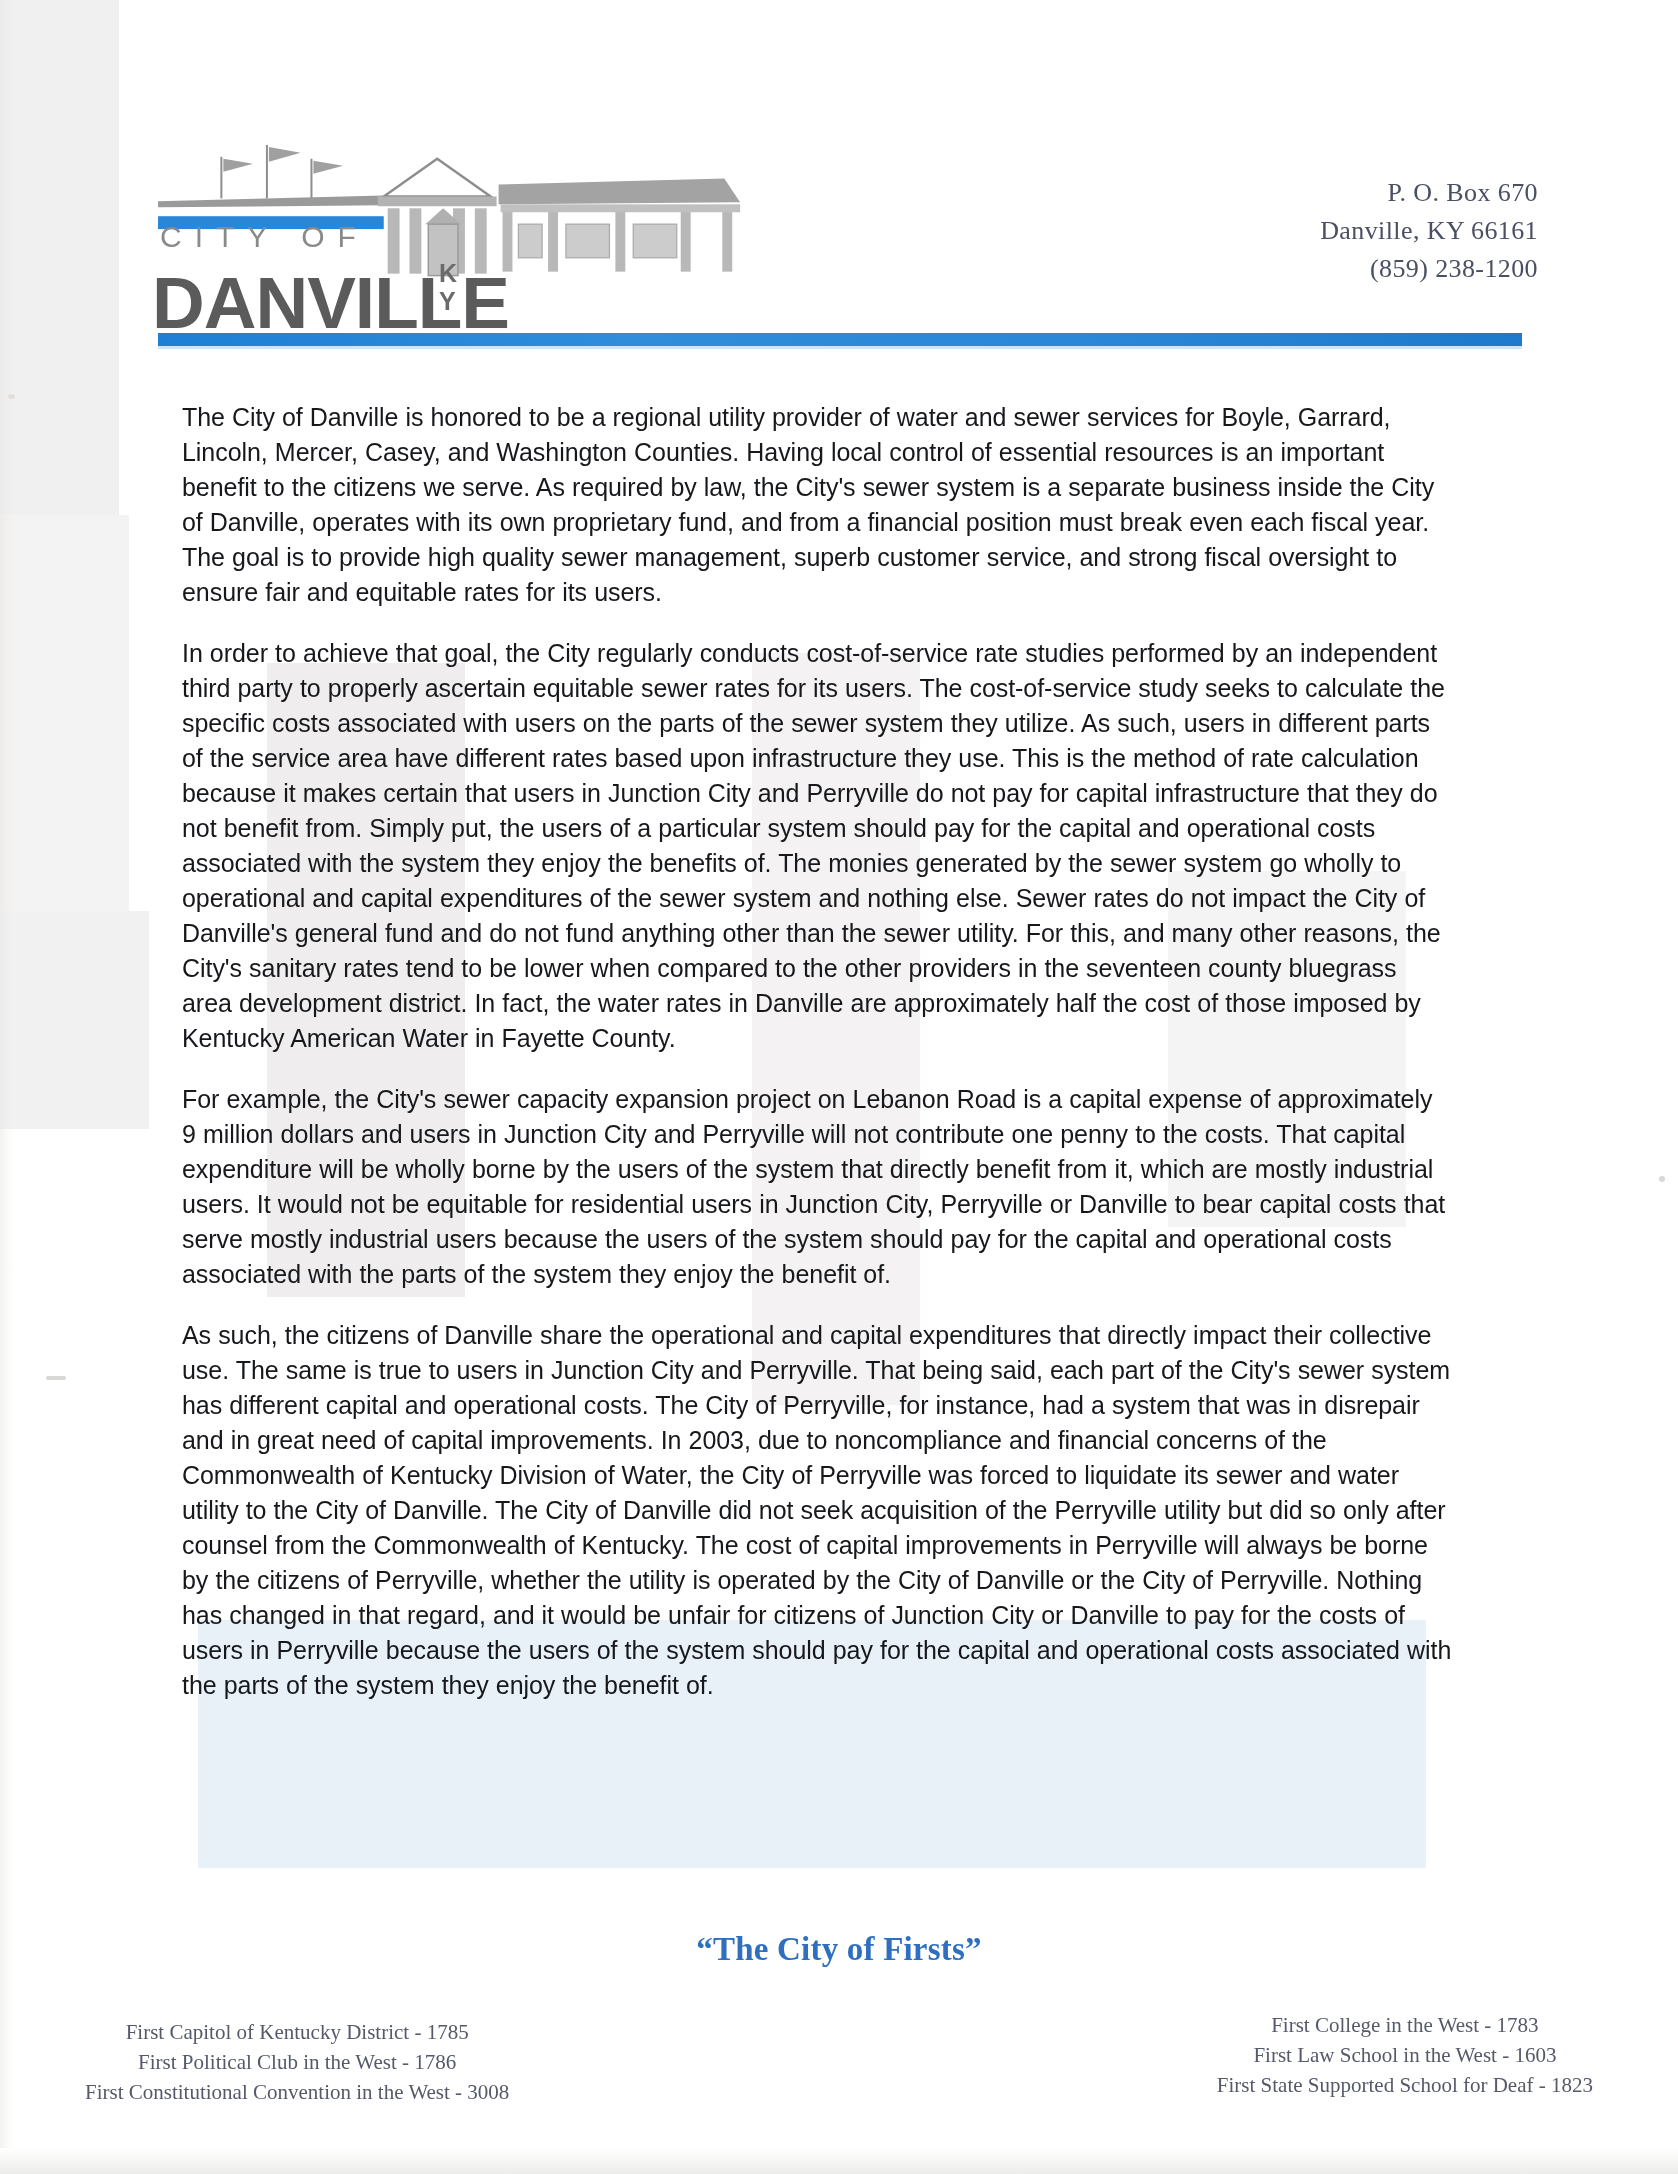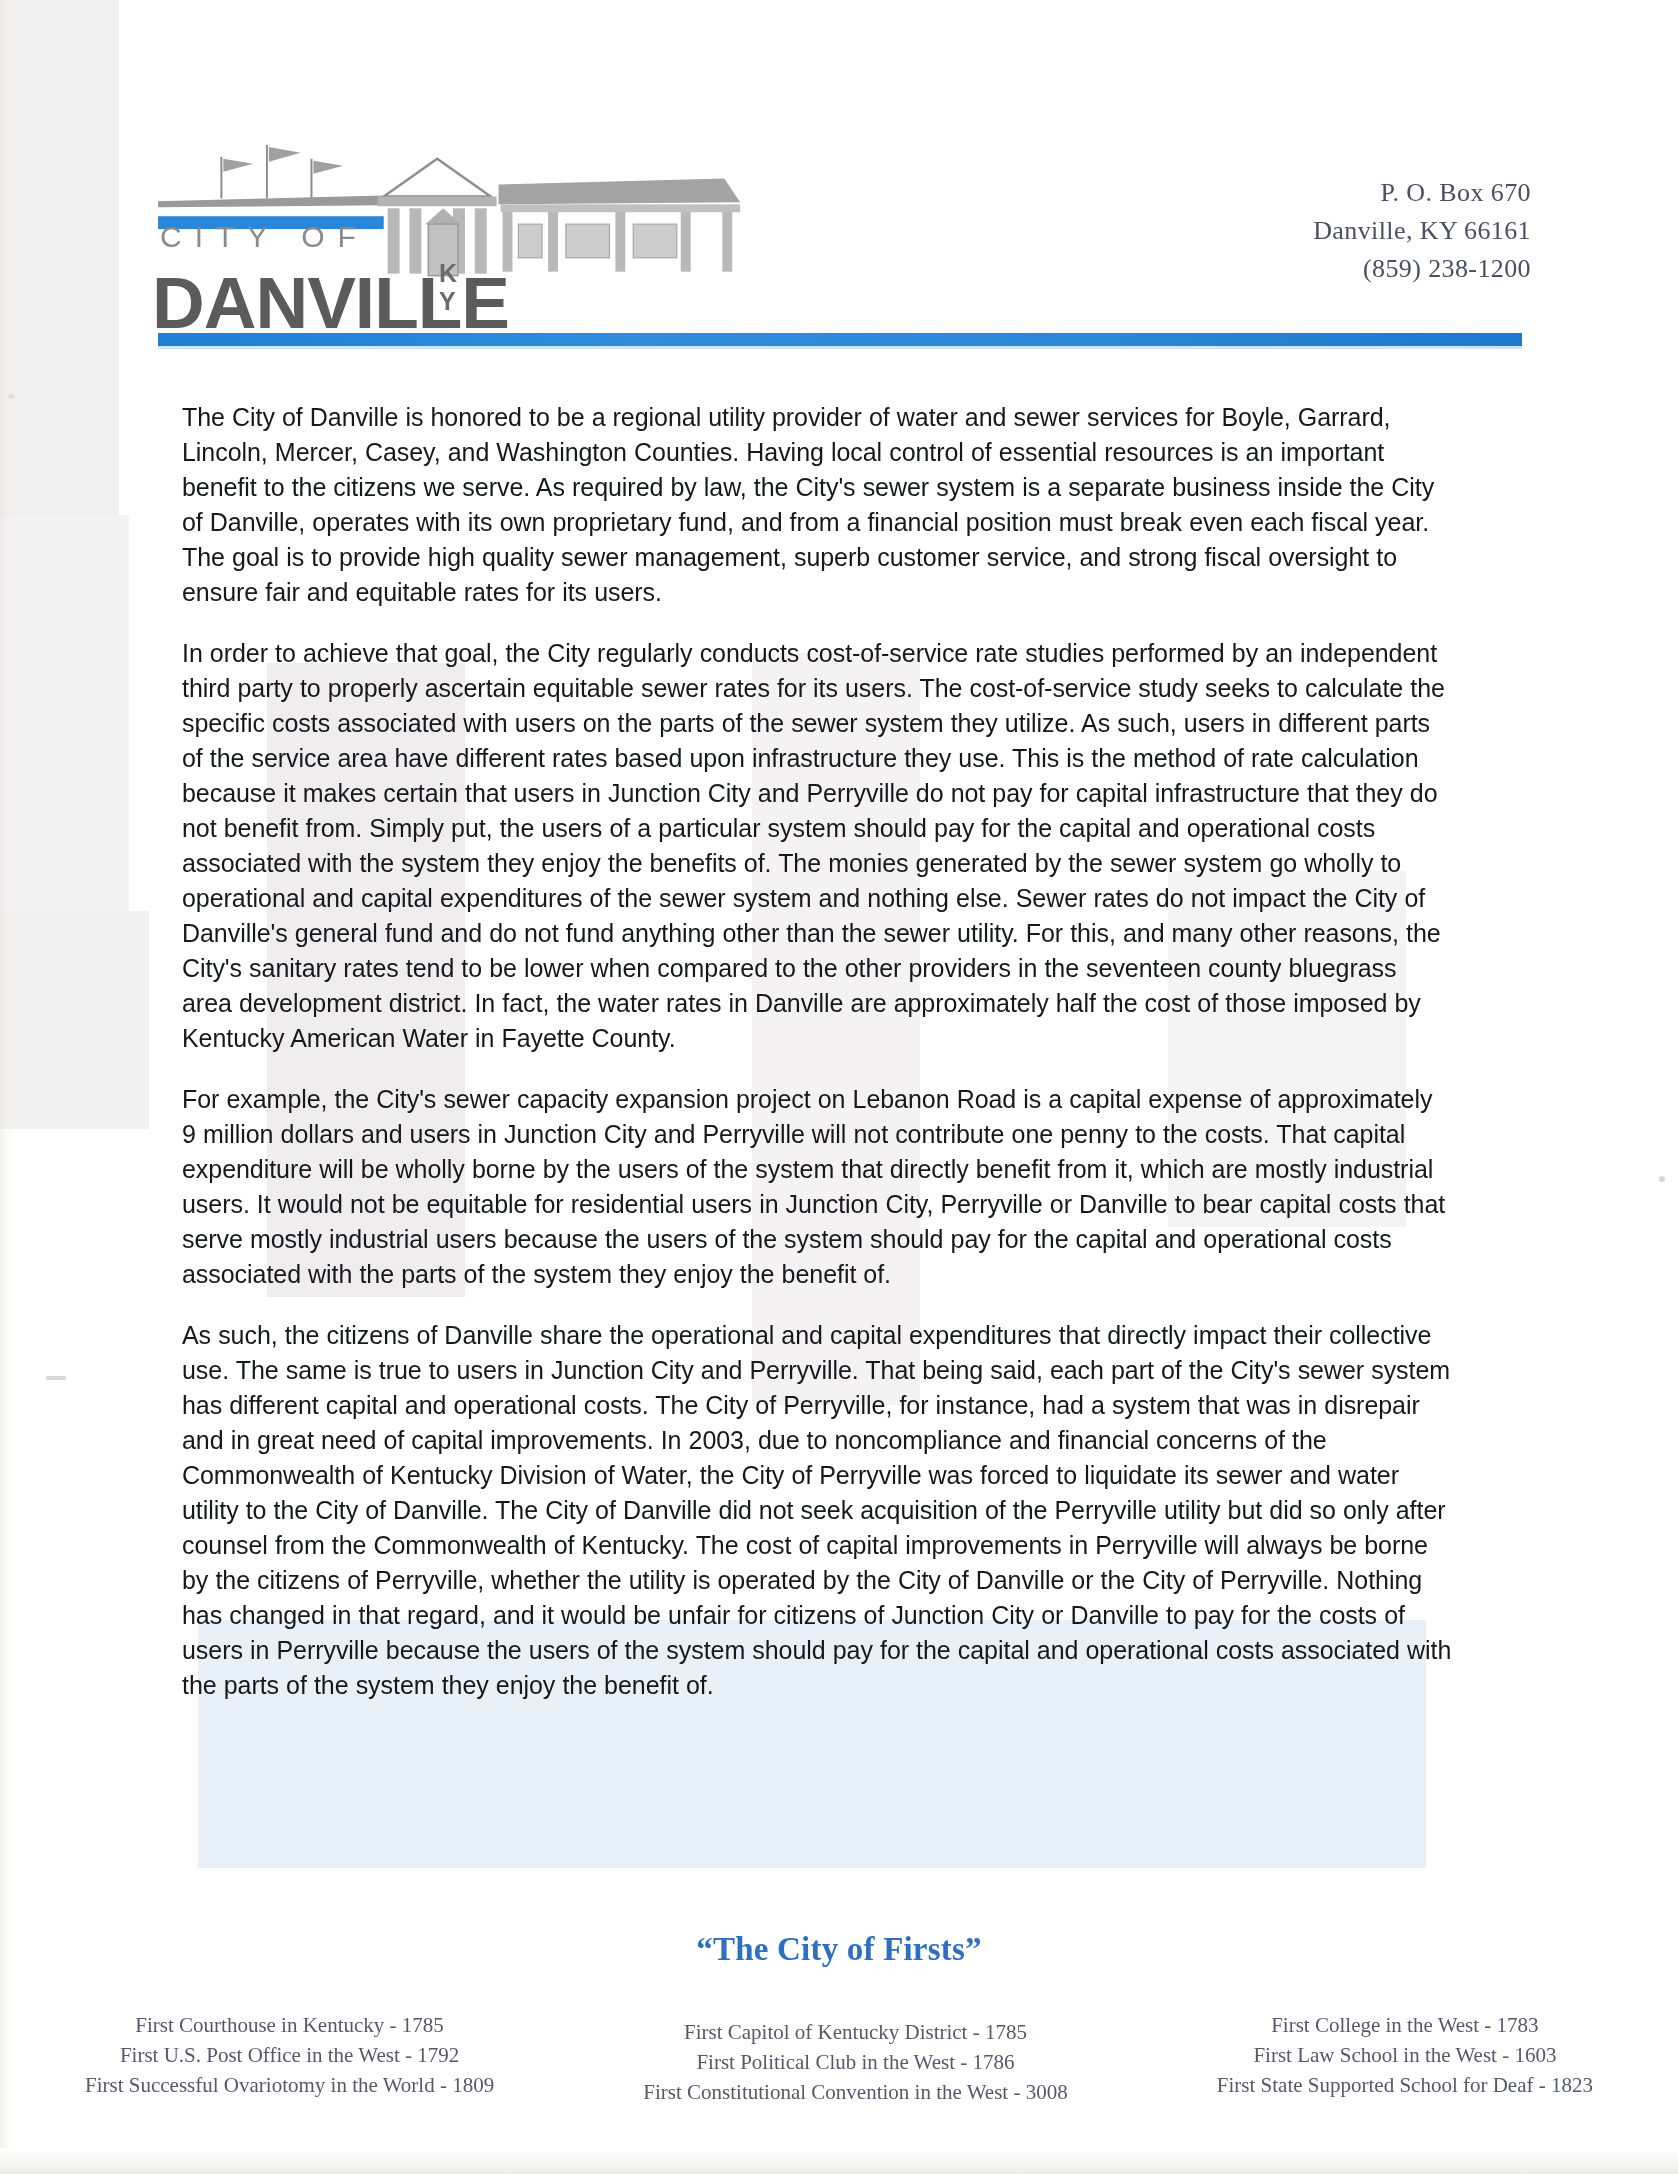--- a/index.html
+++ b/index.html
@@ -67,21 +67,21 @@
     position: absolute;
     left: 150px;
     top: 139px;
     width: 614px;
     height: 198px;
   }
   .logo-svg { display: block; }
 
   .address-block {
     position: absolute;
-    right: 147px;
+    right: 140px;
     top: 174px;
     text-align: right;
     font-family: "Liberation Serif", serif;
     font-size: 26px;
     line-height: 1.46;
     color: #4a4f63;
     letter-spacing: 0.4px;
   }
   .address-block div { white-space: nowrap; }
 
@@ -258,25 +258,20 @@
     <p>The City of Danville is honored to be a regional utility provider of water and sewer services for Boyle, Garrard, Lincoln, Mercer, Casey, and Washington Counties.  Having local control of essential resources is an important benefit to the citizens we serve.  As required by law, the City's sewer system is a separate business inside the City of Danville, operates with its own proprietary fund, and from a financial position must break even each fiscal year.  The goal is to provide high quality sewer management, superb customer service, and strong fiscal oversight to ensure fair and equitable rates for its users.</p>
     <p>In order to achieve that goal, the City regularly conducts cost-of-service rate studies performed by an independent third party to properly ascertain equitable sewer rates for its users.  The cost-of-service study seeks to calculate the specific costs associated with users on the parts of the sewer system they utilize.  As such, users in different parts of the service area have different rates based upon infrastructure they use.  This is the method of rate calculation because it makes certain that users in Junction City and Perryville do not pay for capital infrastructure that they do not benefit from.  Simply put, the users of a particular system should pay for the capital and operational costs associated with the system they enjoy the benefits of.  The monies generated by the sewer system go wholly to operational and capital expenditures of the sewer system and nothing else.  Sewer rates do not impact the City of Danville's general fund and do not fund anything other than the sewer utility.  For this, and many other reasons, the City's sanitary rates tend to be lower when compared to the other providers in the seventeen county bluegrass area development district.  In fact, the water rates in Danville are approximately half the cost of those imposed by Kentucky American Water in Fayette County.</p>
     <p>For example, the City's sewer capacity expansion project on Lebanon Road is a capital expense of approximately 9 million dollars and users in Junction City and Perryville will not contribute one penny to the costs.  That capital expenditure will be wholly borne by the users of the system that directly benefit from it, which are mostly industrial users.  It would not be equitable for residential users in Junction City, Perryville or Danville to bear capital costs that serve mostly industrial users because the users of the system should pay for the capital and operational costs associated with the parts of the system they enjoy the benefit of.</p>
     <p>As such, the citizens of Danville share the operational and capital expenditures that directly impact their collective use.  The same is true to users in Junction City and Perryville.  That being said, each part of the City's sewer system has different capital and operational costs.  The City of Perryville, for instance, had a system that was in disrepair and in great need of capital improvements.  In 2003, due to noncompliance and financial concerns of the Commonwealth of Kentucky Division of Water, the City of Perryville was forced to liquidate its sewer and water utility to the City of Danville.  The City of Danville did not seek acquisition of the Perryville utility but did so only after counsel from the Commonwealth of Kentucky.   The cost of capital improvements in Perryville will always be borne by the citizens of Perryville, whether the utility is operated by the City of Danville or the City of Perryville.  Nothing has changed in that regard, and it would be unfair for citizens of Junction City or Danville to pay for the costs of users in Perryville because the users of the system should pay for the capital and operational costs associated with the parts of the system they enjoy the benefit of.</p>
   </div>
 
   <div class="footer">
     <div class="firsts-title">“The City of Firsts”</div>
 
     <div class="firsts-cols">
-      <div class="firsts-col col-1">
-        <div>First Courthouse in Kentucky - 1785</div>
-        <div>First U.S. Post Office in the West - 1792</div>
-        <div>First Successful Ovariotomy in the World - 1809</div>
-      </div>
       <div class="firsts-col col-2">
         <div>First Capitol of Kentucky District - 1785</div>
         <div>First Political Club in the West - 1786</div>
         <div>First Constitutional Convention in the West - 3008</div>
       </div>
       <div class="firsts-col col-3">
         <div>First College in the West - 1783</div>
         <div>First Law School in the West - 1603</div>
         <div>First State Supported School for Deaf - 1823</div>
       </div>

